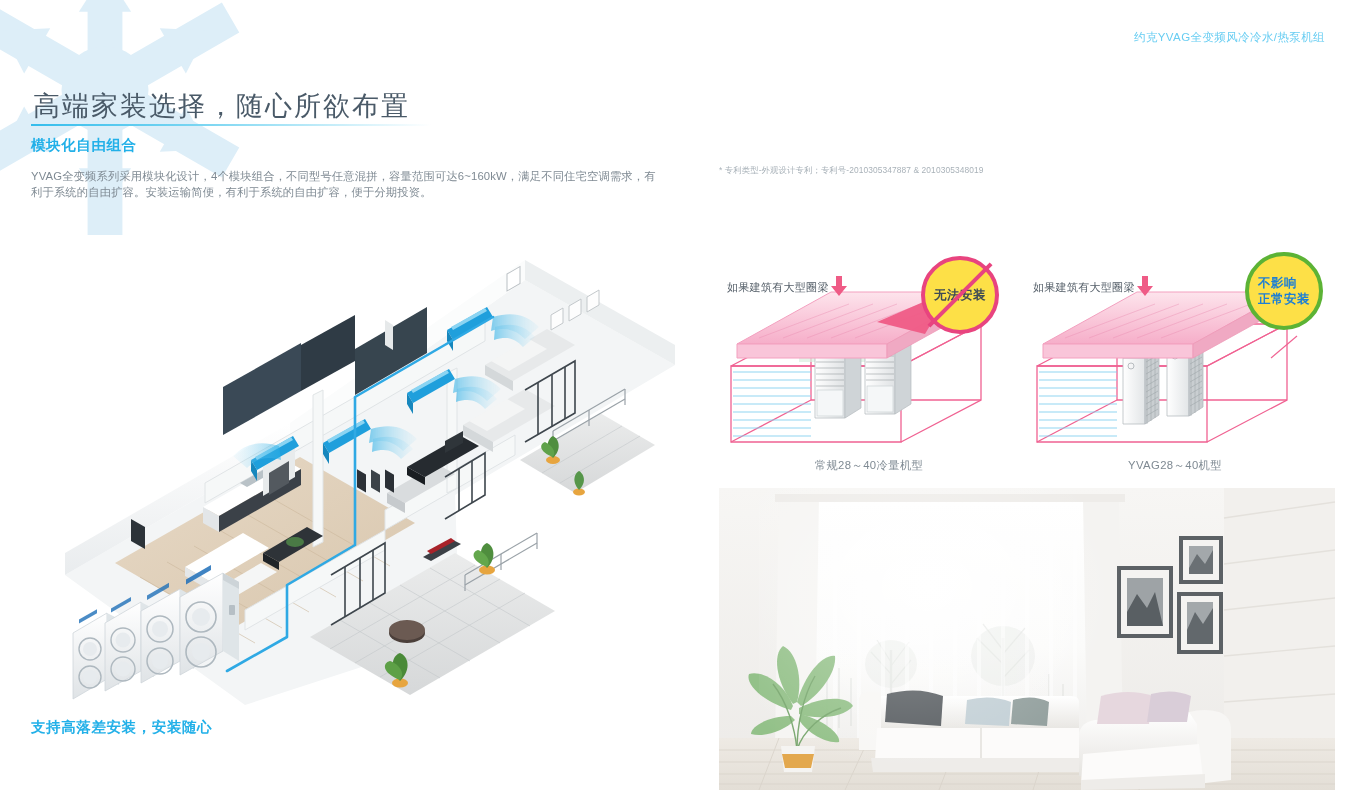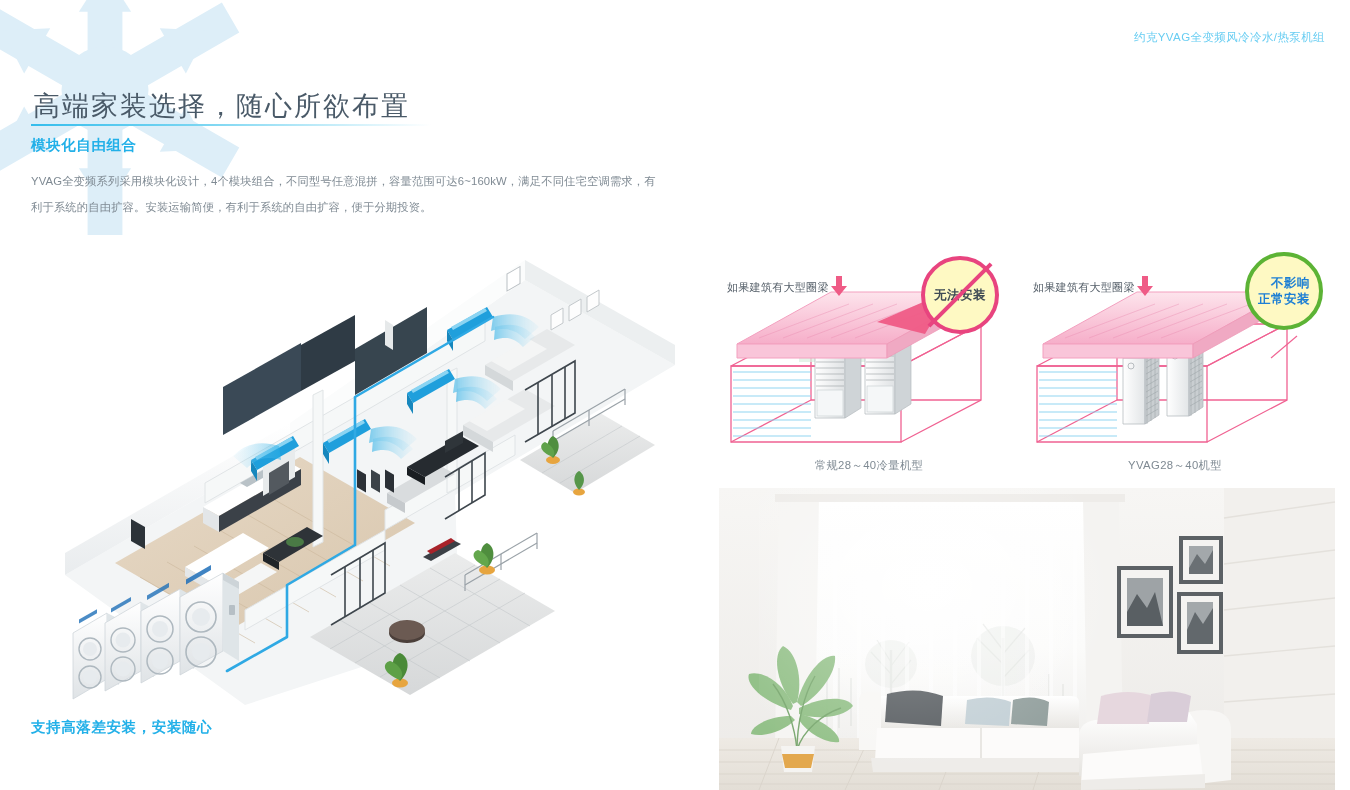--- a/index.html
+++ b/index.html
@@ -60,21 +60,21 @@
 
   .section-heading {
     font-size: 14.5px;
     font-weight: bold;
     color: #22b0e8;
     letter-spacing: .6px;
     margin-bottom: 13px;
   }
   .body-copy {
     font-size: 11.3px;
-    line-height: 26px;
+    line-height: 16px;
     color: #7f8a93;
     letter-spacing: .15px;
   }
   .footnote {
     margin-top: 14px;
     font-size: 8.4px;
     line-height: 13px;
     color: #a9b2b9;
     letter-spacing: .1px;
   }
@@ -113,22 +113,22 @@
     position: absolute;
     left: 112px; top: 14px;
     z-index: 6;
   }
 
   .badge {
     position: absolute;
     z-index: 8;
     border-radius: 50%;
     display: flex; align-items: center; justify-content: center;
-    text-align: right;
-    background: #fef9c3;
+    text-align: left;
+    background: #fde047;
   }
   .badge-no {
     right: 20px; top: -6px;
     width: 78px; height: 78px;
     border: 4px solid #e8447f;
   }
   .badge-no .badge-text {
     font-size: 12.5px; font-weight: bold; color: #3f4b55;
     letter-spacing: .5px; line-height: 14px; position: relative; z-index: 2;
   }
@@ -193,20 +193,21 @@
 
   <div class="page-title">高端家装选择，随心所欲布置</div>
   <div class="title-rule"></div>
 
   <div class="col-left">
     <div class="section-heading">模块化自由组合</div>
     <div class="body-copy">YVAG全变频系列采用模块化设计，4个模块组合，不同型号任意混拼，容量范围可达6~160kW，满足不同住宅空调需求，有利于系统的自由扩容。安装运输简便，有利于系统的自由扩容，便于分期投资。</div>
   </div>
 
   <div class="col-right">
+    <div class="footnote">* 专利类型-外观设计专利；专利号-2010305347887 &amp; 2010305348019</div>
   </div>
 
   <svg class="floorplan" viewBox="0 0 640 460">
     <defs>
       <linearGradient id="wallLight" x1="0" y1="0" x2="0" y2="1">
         <stop offset="0%" stop-color="#ffffff"></stop>
           <stop offset="100%" stop-color="#e9ecee"></stop>
       </linearGradient>
       <linearGradient id="floorWood" x1="0" y1="0" x2="1" y2="1">
         <stop offset="0%" stop-color="#e7d9c6"></stop>

